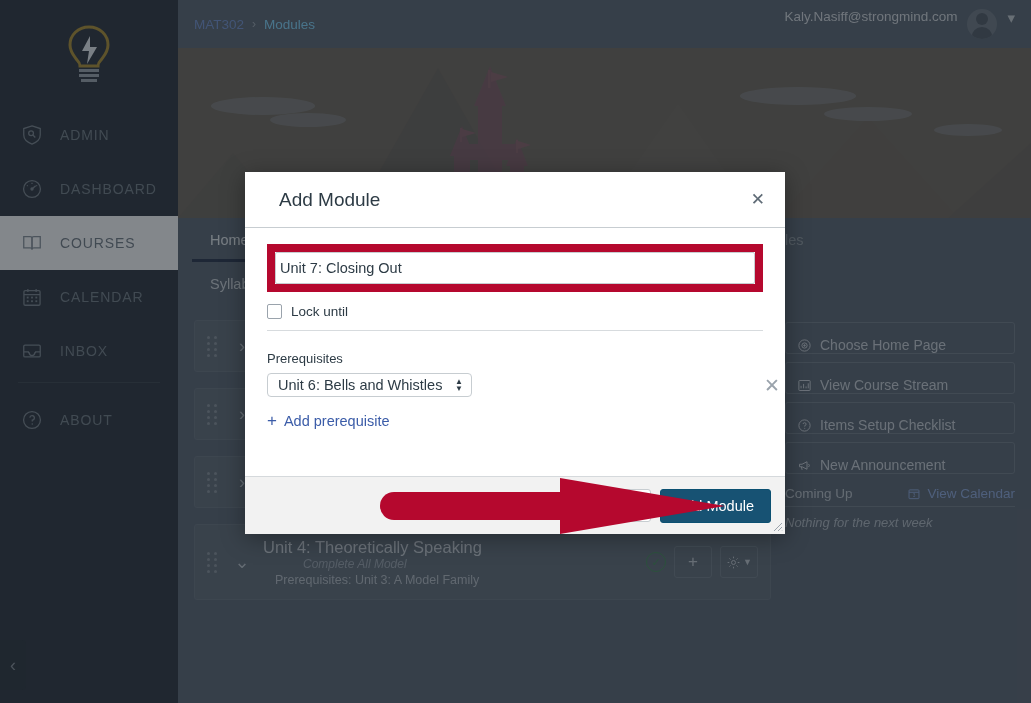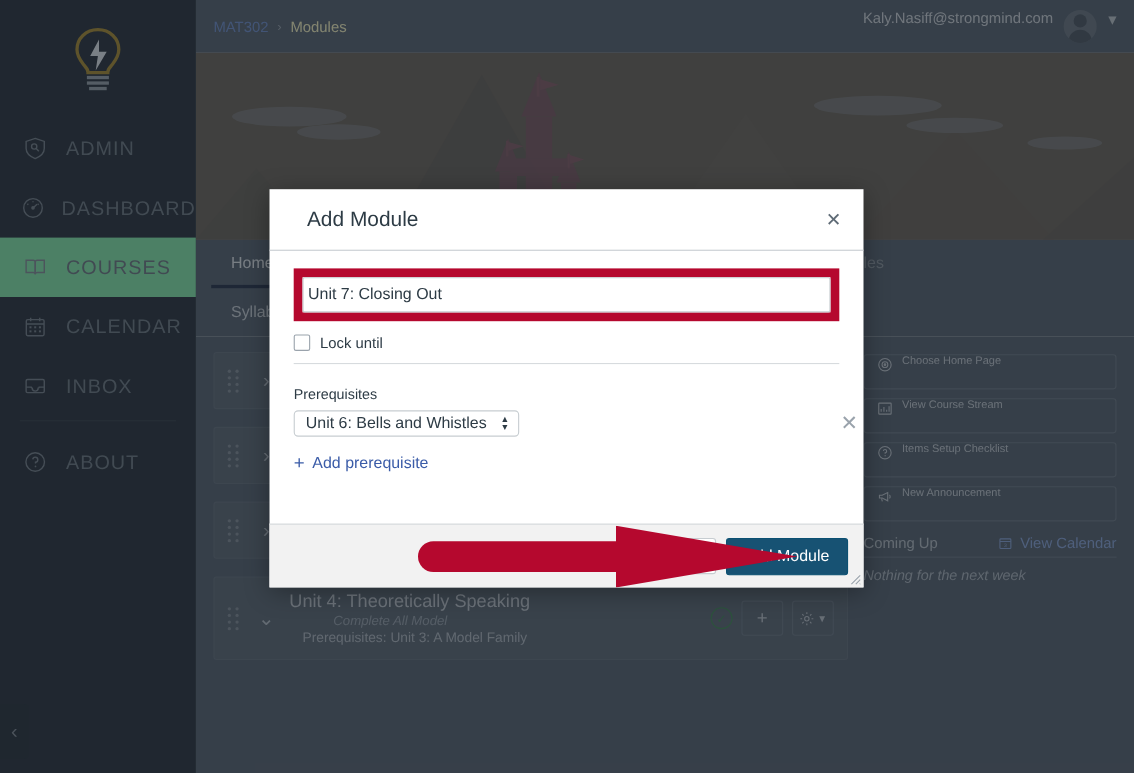--- a/index.html
+++ b/index.html
@@ -18,43 +18,43 @@
     display: flex; flex-direction: column; align-items: stretch;
     z-index: 5;
   }
   .logo-wrap {
     height: 108px; display: flex; align-items: center; justify-content: center;
   }
   .nav-item {
     height: 54px; display: flex; align-items: center; gap: 14px;
     padding-left: 18px; cursor: pointer;
   }
-  .nav-item.active { background: #86efac; }
+  .nav-item.active { background: #ffffff; }
   .nav-item .nav-ico {
     width: 28px; height: 28px; display: flex; align-items: center; justify-content: center;
     color: #767f89;
   }
   .nav-item .nav-lbl {
-    color: #6e7882; font-size: 18px; letter-spacing: 0.9px; font-weight: 400;
+    color: #6e7882; font-size: 14px; letter-spacing: 0.9px; font-weight: 400;
   }
   .nav-sep { height: 1px; background: #333c46; margin: 4px 18px 10px 18px; }
 
   
   .main {
     position: absolute; left: 178px; top: 0; width: 853px; height: 703px;
     background: #ffffff; overflow: hidden;
   }
   .topbar {
     height: 48px; background: #55606d; display: flex; align-items: center;
     padding: 0 16px; justify-content: space-between;
   }
   .crumbs { display: flex; align-items: center; gap: 8px; font-size: 13.5px; }
   .crumb-link { color: #6f8fd0; cursor: pointer; }
   .crumb-sep { color: #9aa3ad; font-size: 12px; }
-  .crumb-cur { color: #fef9c3; }
+  .crumb-cur { color: #7dd3fc; }
   .user-area { display: flex; align-items: flex-start; gap: 10px; }
   .user-email { color: #d4d8dd; font-size: 13.5px; }
   .avatar {
     width: 30px; height: 30px; border-radius: 50%;
     background: #6b747f; position: relative; overflow: hidden;
   }
   .avatar::before {
     content: ""; position: absolute; left: 50%; top: 4px;
     transform: translateX(-50%); width: 12px; height: 12px; border-radius: 50%;
     background: #4a535e;
@@ -120,22 +120,22 @@
     width: 38px; height: 32px; border: 1px solid #6d7884; border-radius: 3px;
     display: flex; align-items: center; justify-content: center;
     color: #c2c8cf; font-size: 17px; cursor: pointer; background: transparent;
   }
   .sq-btn.gear { font-size: 14px; gap: 2px; }
 
   
   .right-col { width: 230px; flex: none; padding-top: 2px; }
   .right-btn {
     border: 1px solid #6d7884; border-radius: 3px; height: 32px;
-    display: flex; align-items: flex-start; gap: 8px; padding: 0 10px;
-    margin-bottom: 8px; color: #c7cdd4; font-size: 10px; cursor: pointer;
+    display: flex; align-items: flex-end; gap: 8px; padding: 0 10px;
+    margin-bottom: 8px; color: #c7cdd4; font-size: 14px; cursor: pointer;
   }
   .right-btn .rb-ico { width: 16px; height: 16px; display: flex; align-items: center; justify-content: center; color: #c7cdd4; }
   .comingup-row {
     display: flex; align-items: center; justify-content: space-between;
     border-bottom: 1px solid #6d7884; padding-bottom: 5px; margin-top: 12px;
   }
   .comingup-lbl { color: #b9c0c8; font-size: 13.5px; }
   .viewcal { display: flex; align-items: center; gap: 6px; color: #8aa6dd; font-size: 13.5px; cursor: pointer; }
   .comingup-empty { color: #aeb6bf; font-size: 13px; font-style: italic; margin-top: 8px; }
 

